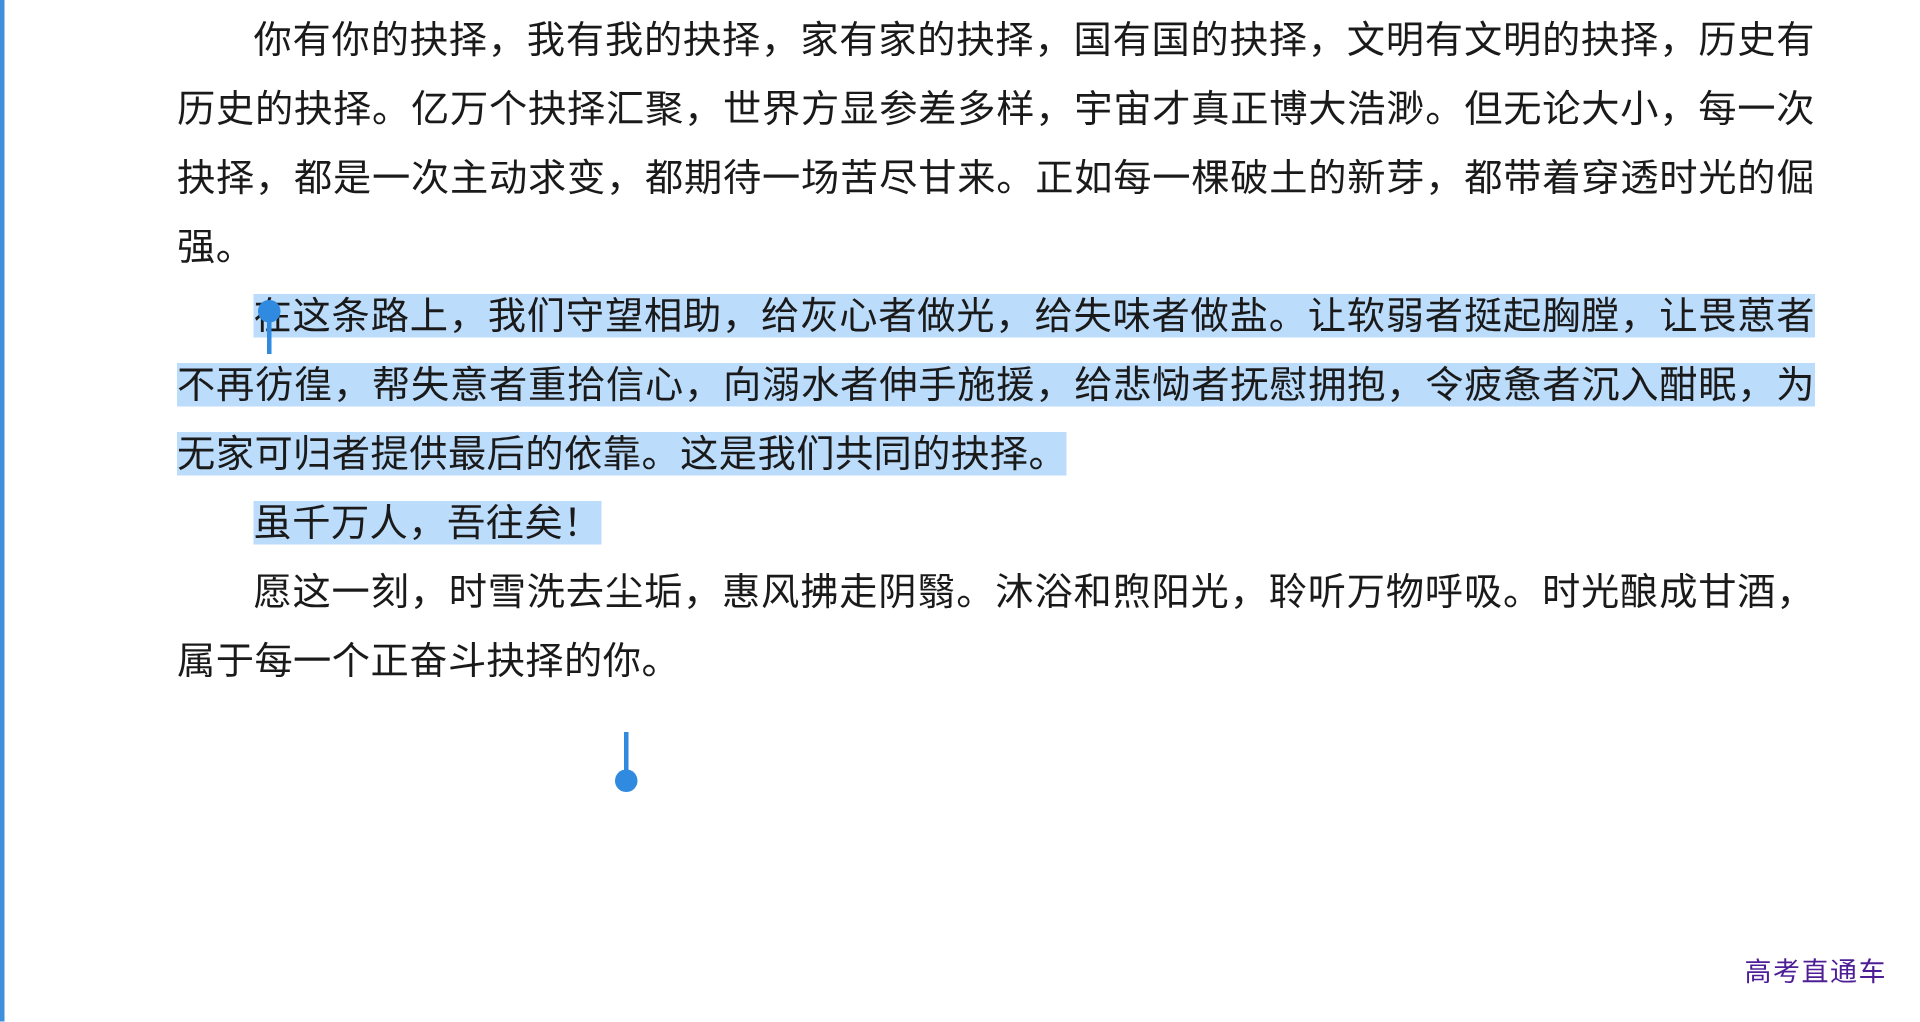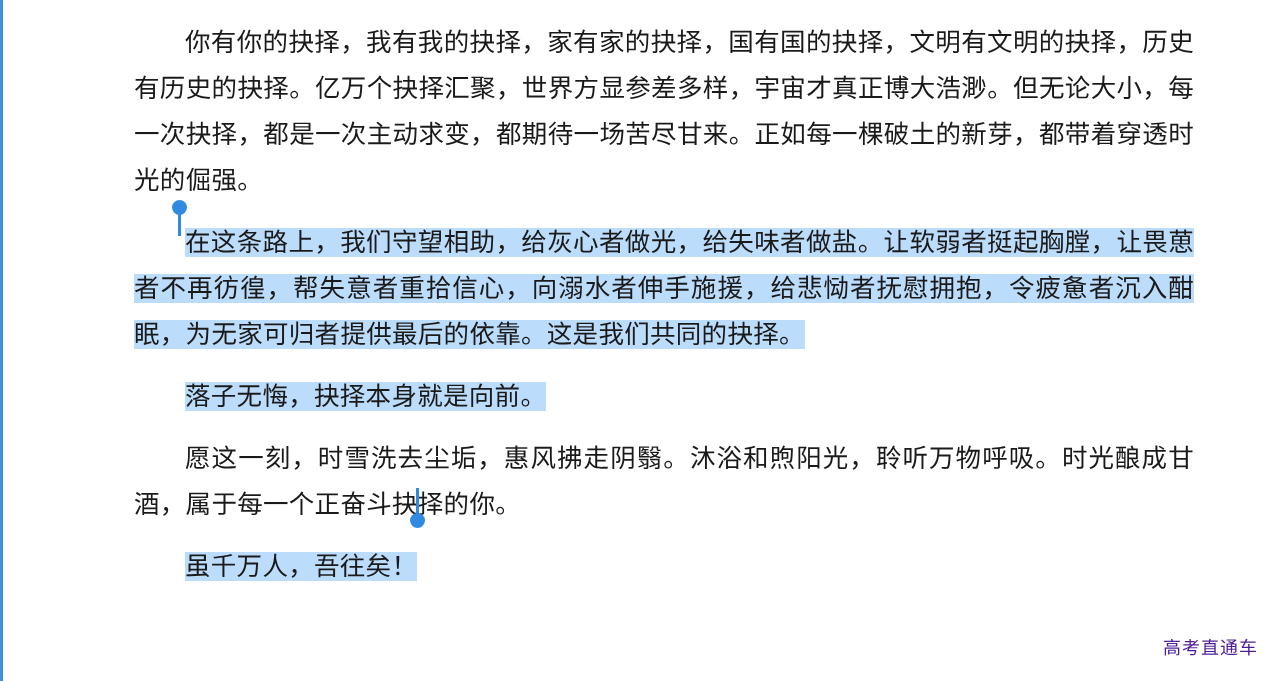--- a/index.html
+++ b/index.html
@@ -39,21 +39,21 @@
     background: #ffffff;
   }
   #doc {
     position: absolute;
     left: 118px;
     top: 0px;
     width: 1092px;
     padding-top: 4px;
   }
   p.para {
-    margin: 16px;
+    margin: 0;
     font-size: 25.5px;
     line-height: 46px;
     color: #1a1a1a;
     text-indent: 2em;
     letter-spacing: 0.3px;
     text-align: justify;
     text-justify: inter-character;
     white-space: normal;
   }
   p.para .sel {
@@ -127,31 +127,28 @@
   <div id="doc">
 
     <p class="para">
       <span>你有你的抉择，我有我的抉择，家有家的抉择，国有国的抉择，文明有文明的抉择，历史有历史的抉择。亿万个抉择汇聚，世界方显参差多样，宇宙才真正博大浩渺。但无论大小，每一次抉择，都是一次主动求变，都期待一场苦尽甘来。正如每一棵破土的新芽，都带着穿透时光的倔强。</span>
     </p>
 
     <p class="para">
       <span class="sel">在这条路上，我们守望相助，给灰心者做光，给失味者做盐。让软弱者挺起胸膛，让畏葸者不再彷徨，帮失意者重拾信心，向溺水者伸手施援，给悲恸者抚慰拥抱，令疲惫者沉入酣眠，为无家可归者提供最后的依靠。这是我们共同的抉择。</span>
     </p>
 
-    <p class="para">
-      <span class="sel">落子无悔，抉择本身就是向前。</span>
-    </p>
 
 
     <p class="para">
-      <span>愿这一刻，时雪洗去尘垢，惠风拂走阴翳。沐浴和煦阳光，聆听万物呼吸。时光酿成甘酒，属于每一个正奋斗抉择的你。</span>
+      <span class="sel">虽千万人，吾往矣！</span>
     </p>
 
     <p class="para">
-      <span class="sel">虽千万人，吾往矣！</span>
+      <span>愿这一刻，时雪洗去尘垢，惠风拂走阴翳。沐浴和煦阳光，聆听万物呼吸。时光酿成甘酒，属于每一个正奋斗抉择的你。</span>
     </p>
 
 
   </div>
 
   <div class="handle" id="handle-start">
     <div class="dot"></div>
     <div class="stem"></div>
   </div>
 

